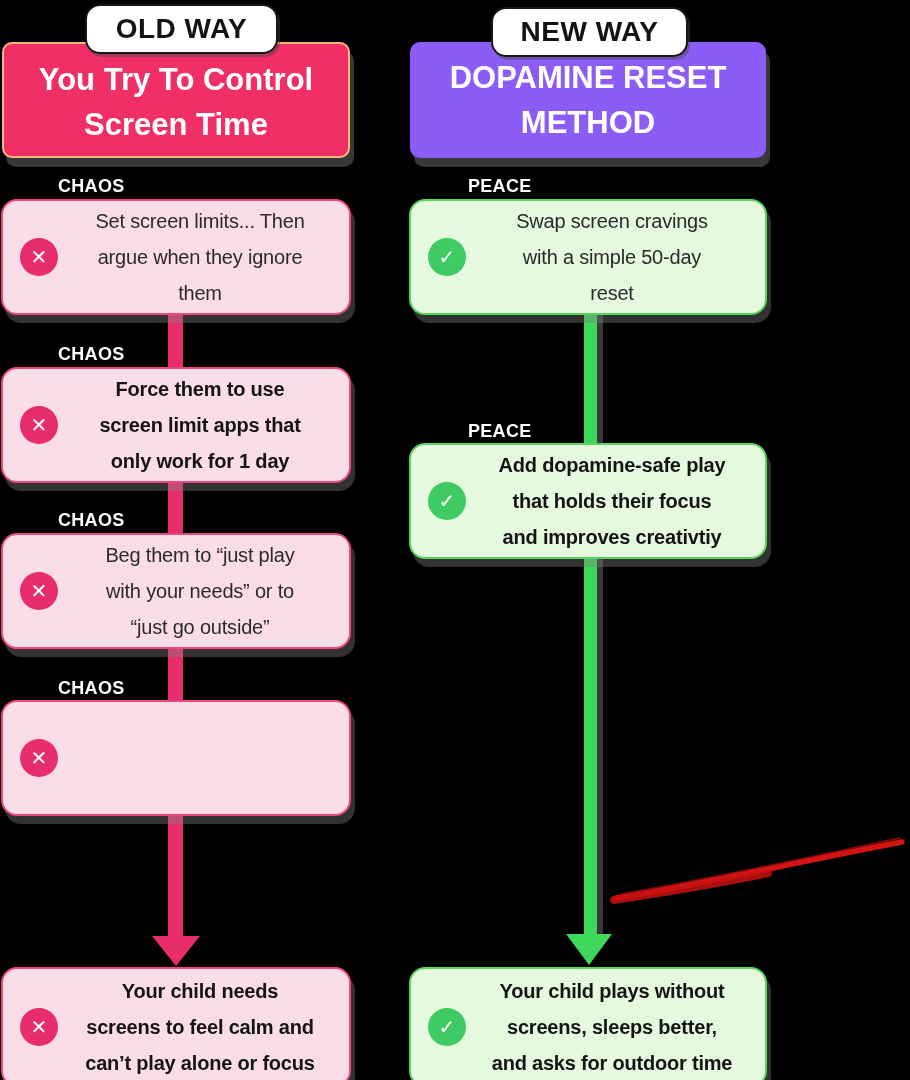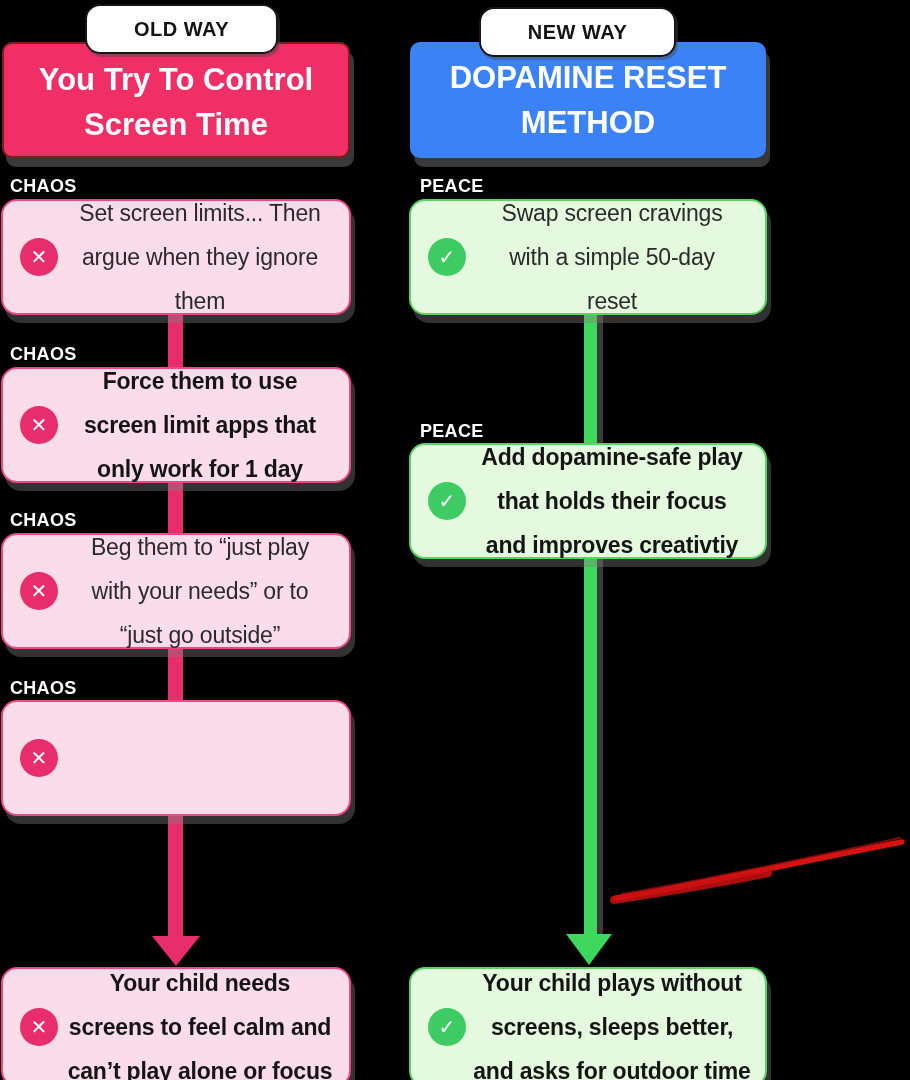--- a/index.html
+++ b/index.html
@@ -4,48 +4,48 @@
 <style>
   html,body{margin:0;padding:0;background:#000;}
   .canvas{
     position:relative;width:910px;height:1080px;background:#000;overflow:hidden;
     font-family:"Liberation Sans","DejaVu Sans",sans-serif;
   }
   
   .pill{
     position:absolute;height:50px;background:#ffffff;border:2px solid #161616;
     border-radius:15px;display:flex;align-items:center;justify-content:center;
-    color:#131313;font-weight:700;font-size:20px;letter-spacing:.5px;z-index:6;
+    color:#131313;font-weight:700;font-size:28px;letter-spacing:.5px;z-index:6;
     box-shadow:2px 3px 0 rgba(70,70,70,.45);box-sizing:border-box;
   }
   .old-pill{left:85px;top:4px;width:193px;}
-  .new-pill{left:479px;top:7px;width:197px;}
+  .new-pill{left:491px;top:7px;width:197px;}
   
   .header{
     position:absolute;height:116px;border-radius:10px;color:#ffffff;font-weight:700;
     font-size:31px;line-height:45px;text-align:center;white-space:pre-line;
     padding-top:13px;box-sizing:border-box;z-index:5;
     box-shadow:4px 9px 0 rgba(125,125,125,.45);
   }
-  .pink-hdr{left:2px;top:42px;width:348px;background:#ef2f66;border:2px solid #7f1d1d;}
-  .green-hdr{left:410px;top:42px;width:356px;background:#3b82f6;}
+  .pink-hdr{left:2px;top:42px;width:348px;background:#ef2f66;border:2px solid #fdba74;}
+  .green-hdr{left:410px;top:42px;width:356px;background:#8b5cf6;}
   
   .col-label{
     position:absolute;color:#ffffff;font-weight:700;font-size:18px;
-    letter-spacing:.3px;z-index:4;
+    letter-spacing:.3px;z-index:4;margin-left:48px;
   }
   
   .box{
     position:absolute;width:350px;height:116px;border-radius:16px;box-sizing:border-box;
     display:flex;align-items:center;justify-content:center;text-align:center;
     padding:6px 10px 6px 58px;z-index:3;box-shadow:4px 8px 0 rgba(125,125,125,.4);
   }
   .pink-box{background:#fbdde9;border:2px solid #ef4684;color:#2a2a2a;}
   .green-box{background:#e5f9df;border:2px solid #56d65f;color:#2a2a2a;}
-  .box-text{white-space:pre-line;font-size:23px;line-height:44px;letter-spacing:-.2px;}
+  .box-text{white-space:pre-line;font-size:20px;line-height:36px;letter-spacing:-.2px;}
   .bold .box-text{font-weight:700;color:#141414;text-align:center;}
   .icon-circle{
     position:absolute;left:17px;top:50%;transform:translateY(-50%);
     width:38px;height:38px;border-radius:50%;color:#fff;font-size:20px;font-weight:700;
     display:flex;align-items:center;justify-content:center;
   }
   .cross{background:#e82d6d;}
   .check{background:#3fcb63;}
   
   .stem{position:absolute;z-index:1;}

